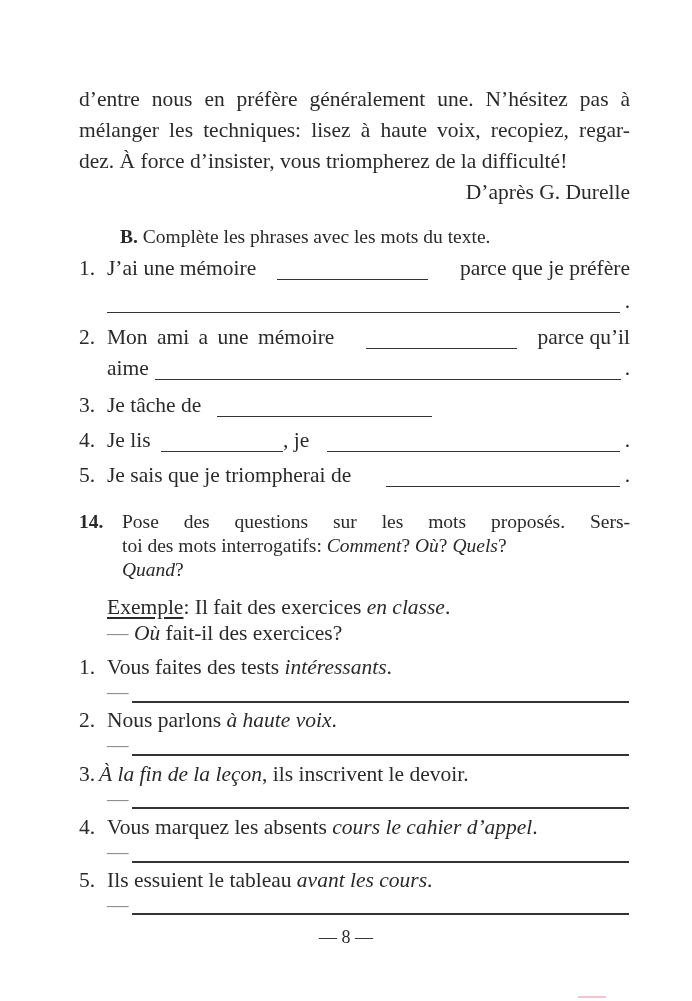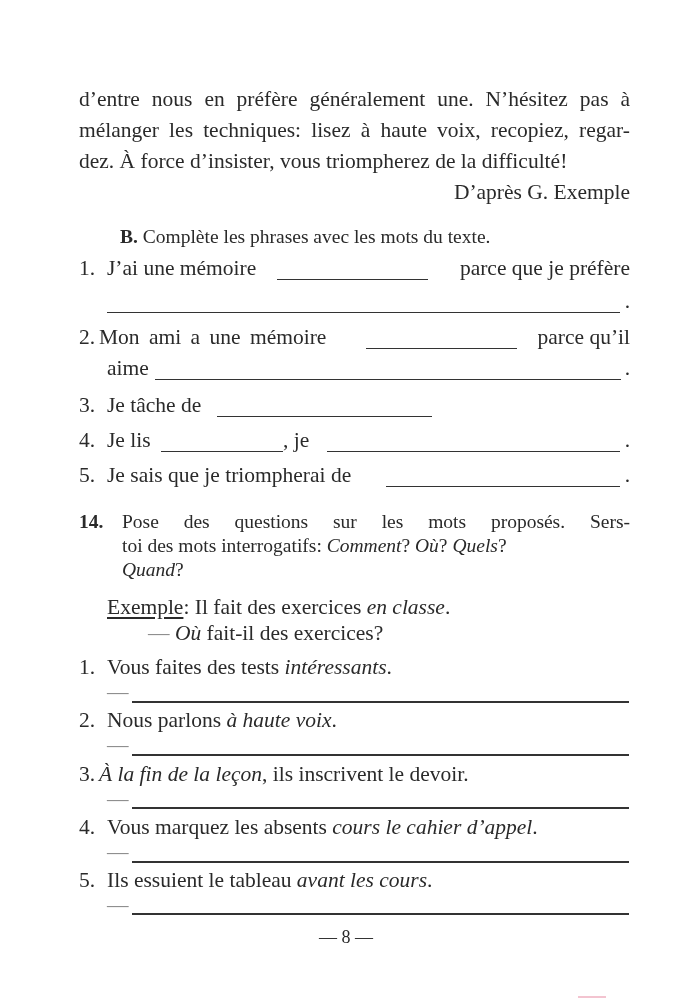--- a/index.html
+++ b/index.html
@@ -14,41 +14,41 @@
   i { font-style: italic; }
   .u { text-decoration: underline; text-underline-offset: 3px; }
   .pink { position: absolute; left: 578px; top: 996px; width: 28px; height: 2px; background: #f3c4d0; }
 </style>
 </head>
 <body>
 
 <div class="serif just" style="top:87px;">d’entre nous en préfère généralement une. N’hésitez pas à</div>
 <div class="serif just" style="top:118px;">mélanger les techniques: lisez à haute voix, recopiez, regar-</div>
 <div class="serif line" style="top:149px; left:79px;">dez. À force d’insister, vous triompherez de la difficulté!</div>
-<div class="serif line" style="top:180px; right:62px;">D’après G. Exemple</div>
+<div class="serif line" style="top:180px; right:62px;">D’après G. Durelle</div>
 
 <div class="sans line" style="top:226px; left:120px;">
   <b>B.</b>
   <span>Complète les phrases avec les mots du texte.</span>
 </div>
 
 <div class="serif line" style="top:256px; left:79px; width:551px;">
   <span>1.</span>
   <span style="position:absolute; left:28px;">J’ai une mémoire</span>
   <span class="blank" style="position:absolute; left:198px; top:22px; width:151px;"></span>
   <span style="position:absolute; right:0;">parce que je préfère</span>
 </div>
 <div class="serif line" style="top:289px; left:107px; width:523px;">
   <span class="blank" style="position:absolute; left:0; top:22px; width:513px;"></span>
   <span style="position:absolute; right:0;">.</span>
 </div>
 
 <div class="serif line" style="top:325px; left:79px; width:551px;">
   <span>2.</span>
-  <span style="position:absolute; left:20px; word-spacing:4px;">Mon ami a une mémoire</span>
+  <span style="position:absolute; left:28px; word-spacing:4px;">Mon ami a une mémoire</span>
   <span class="blank" style="position:absolute; left:287px; top:22px; width:151px;"></span>
   <span style="position:absolute; right:0;">parce qu’il</span>
 </div>
 <div class="serif line" style="top:356px; left:107px; width:523px;">
   <span>aime</span>
   <span class="blank" style="position:absolute; left:48px; top:22px; width:466px;"></span>
   <span style="position:absolute; right:0;">.</span>
 </div>
 
 <div class="serif line" style="top:393px; left:79px; width:551px;">
@@ -80,21 +80,21 @@
 <div class="sans line" style="top:535px; left:122px;">
   <span>toi des mots interrogatifs: </span><i>Comment</i><span>?</span> <i>Où</i><span>?</span> <i>Quels</i><span>?</span>
 </div>
 <div class="sans line" style="top:559px; left:122px;">
   <i>Quand</i><span>?</span>
 </div>
 
 <div class="serif line" style="top:595px; left:107px;">
   <span class="u">Exemple</span><span>:</span><span style="white-space:pre;"> Il fait des exercices </span><i>en classe</i><span>.</span>
 </div>
-<div class="serif line" style="top:621px; left:107px;margin-left:41px;">
+<div class="serif line" style="top:621px; left:107px;">
   <span style="color:#888; white-space:pre;">— </span><i>Où</i><span style="white-space:pre;"> fait-il des exercices?</span>
 </div>
 
 <div class="serif line" style="top:655px; left:79px;">
   <span>1.</span>
   <span style="position:absolute; left:28px; white-space:pre;text-align:center;"><span>Vous faites des tests </span><i>intéressants</i><span>.</span></span>
 </div>
 <div class="serif dash" style="top:680px;">—</div>
 <div class="ansline" style="top:701px;"></div>
 

